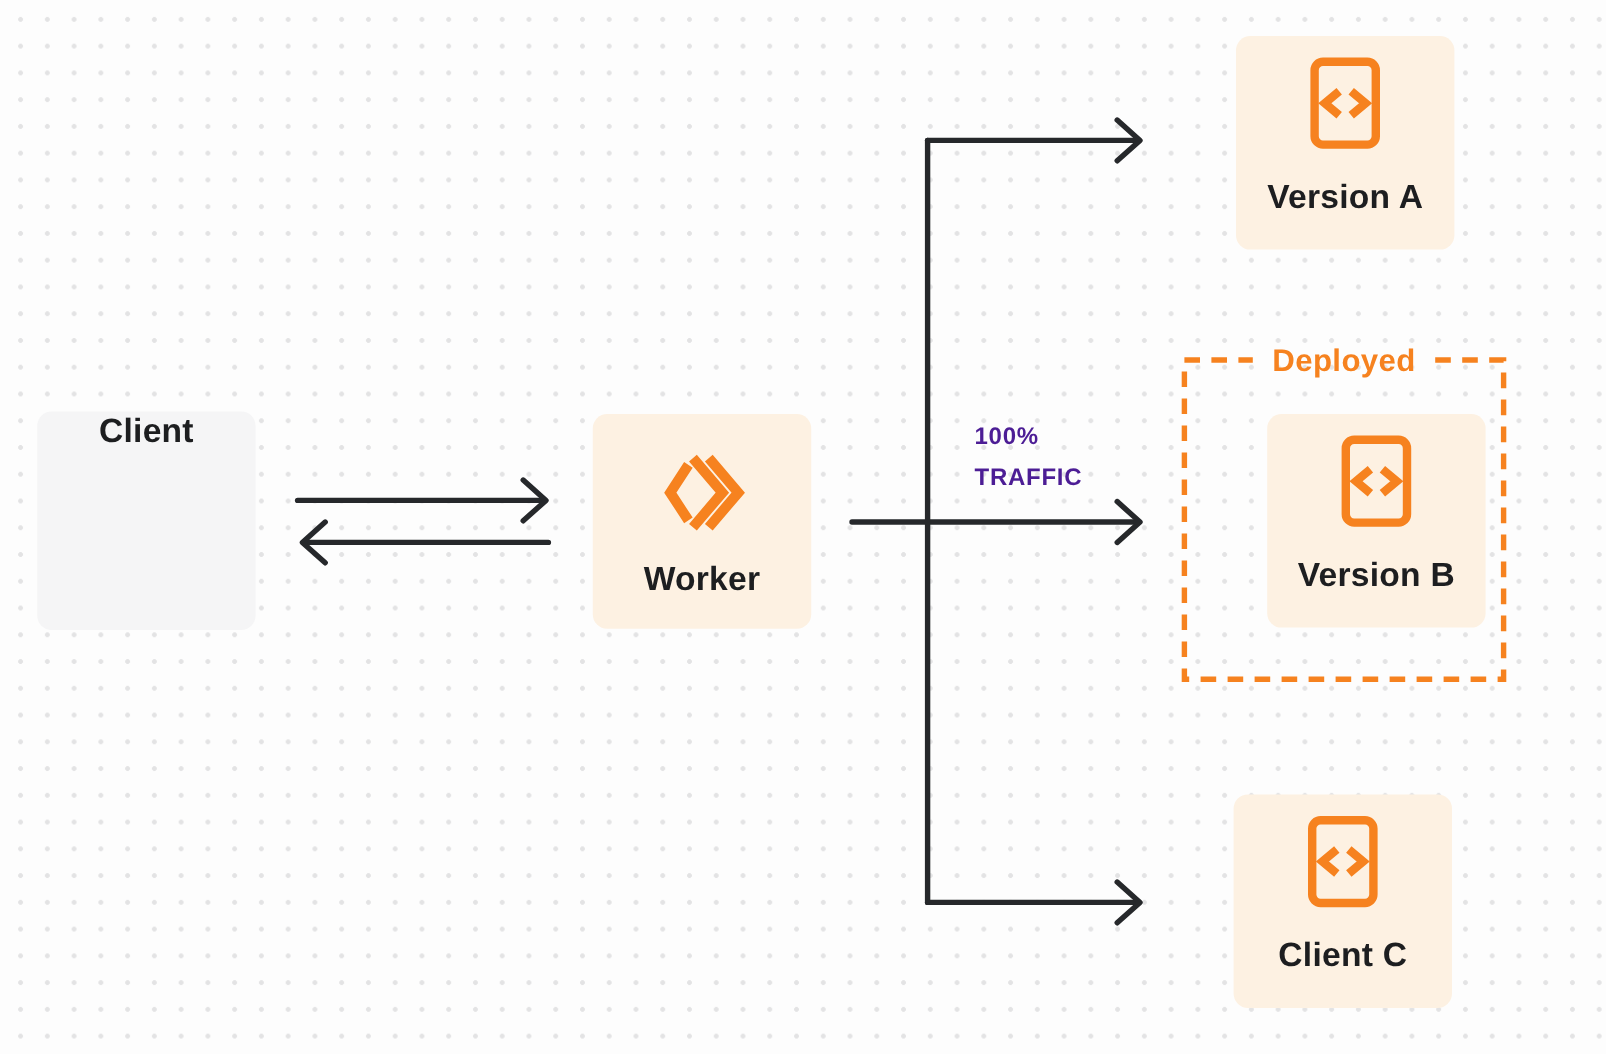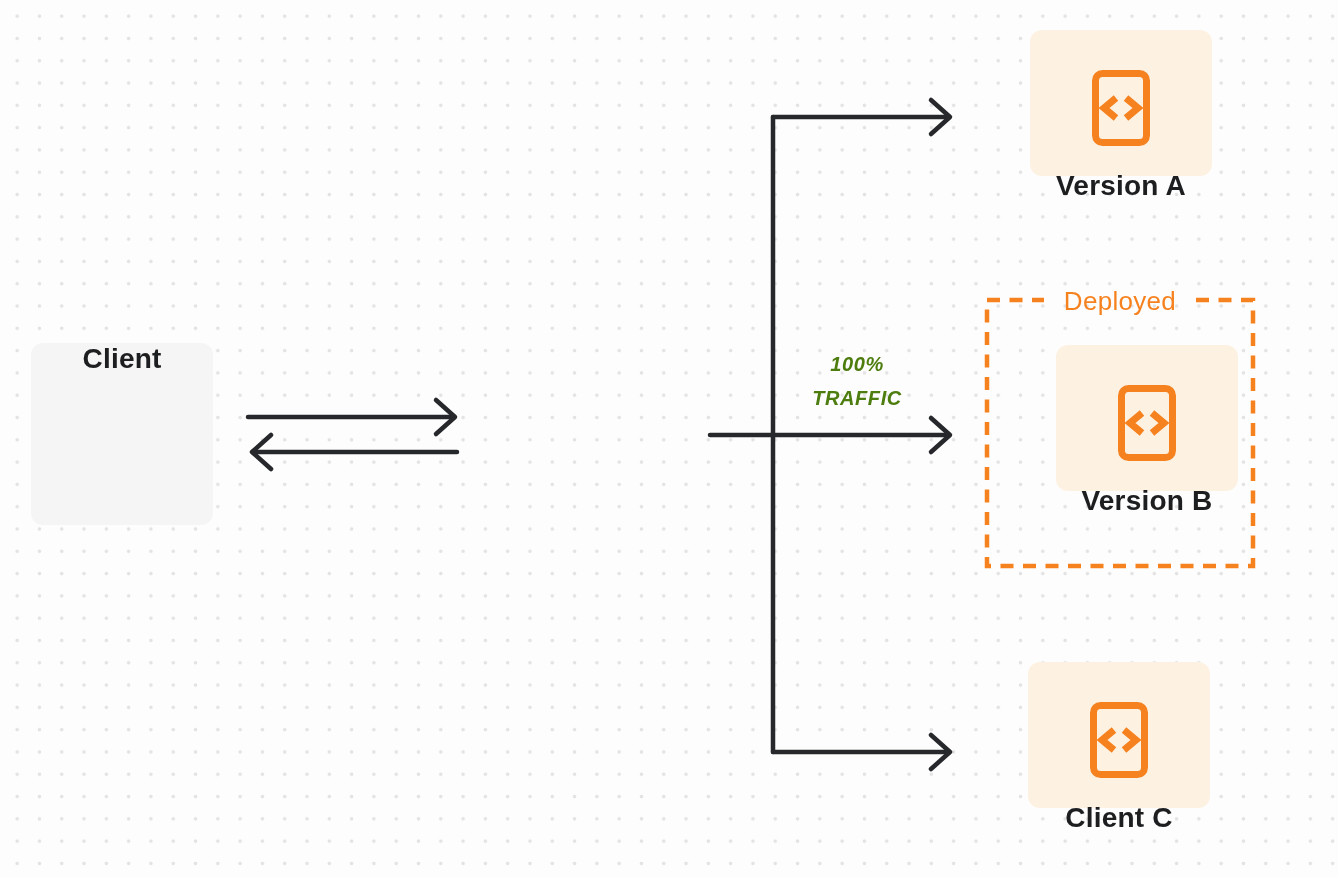--- a/index.html
+++ b/index.html
@@ -34,49 +34,48 @@
     background: #f5f5f6;
     justify-content: flex-start;
   }
   .worker-node {
     left: 494px; top: 345px; width: 182px; height: 179px;
     background: #fdf1e2;
     padding-top: 30px;
   }
   .worker-node .node-label { margin-top: 20px; }
   .version-node {
-    width: 182px; height: 146px;
+    width: 182px; height: 178px;
     background: #fdf1e2;
-    padding-top: 40px;
+    padding-top: 18px;
   }
   .version-node .node-label { margin-top: 24px; }
   .version-a { left: 1030px; top: 30px; }
   .version-b { left: 1030px; top: 345px; margin-left: 26px; }
   .version-c { left: 1028px; top: 662px; }
   .node-icon svg { overflow: visible; display: block; }
 
   .traffic-label {
     position: absolute;
     left: 857px; top: 347px;
     transform: translateX(-50%);
-    text-align: center;
+    text-align: left;
     font-size: 20px;
     font-weight: 700;
-    color: #4d7c0f;
+    color: #4c1d95;
     line-height: 34px;
     letter-spacing: 0.6px;
     white-space: nowrap;
-    font-style: italic;
   }
   .deployed-label {
     position: absolute;
     left: 1120px; top: 301px;
     transform: translate(-50%, -50%);
     font-size: 26px;
-    font-weight: 400;
+    font-weight: 700;
     color: #f6821f;
     letter-spacing: 0.3px;
     white-space: nowrap;
   }
 </style>
 </head>
 <body>
 
 <div class="canvas">
 
@@ -96,20 +95,30 @@
     </g>
     <g fill="none" stroke-width="4.5" stroke-dasharray="13 9.5" stroke="#f6821f">
       <path d="M1196,300 H1253 V566 H987 V300 H1044"></path>
     </g>
   </svg>
 
   <div class="node client-node">
     <div class="node-label">Client</div>
   </div>
 
+  <div class="node worker-node">
+    <div class="node-icon">
+      <svg width="68" height="72" viewBox="0 0 72 72" fill="none" stroke-width="9" stroke-linecap="butt" stroke-linejoin="miter" stroke="#f6821f">
+        <path d="M24,11 L8,35.5 L24,60"></path>
+        <path d="M28,5 L54,35.5 L28,66"></path>
+        <path d="M42,5 L68,35.5 L42,66"></path>
+      </svg>
+    </div>
+    <div class="node-label">Worker</div>
+  </div>
 
   <div class="traffic-label">
     <div>100%</div>
     <div>TRAFFIC</div>
   </div>
 
   <div class="deployed-label">Deployed</div>
 
   <div class="node version-node version-a">
     <div class="node-icon">

